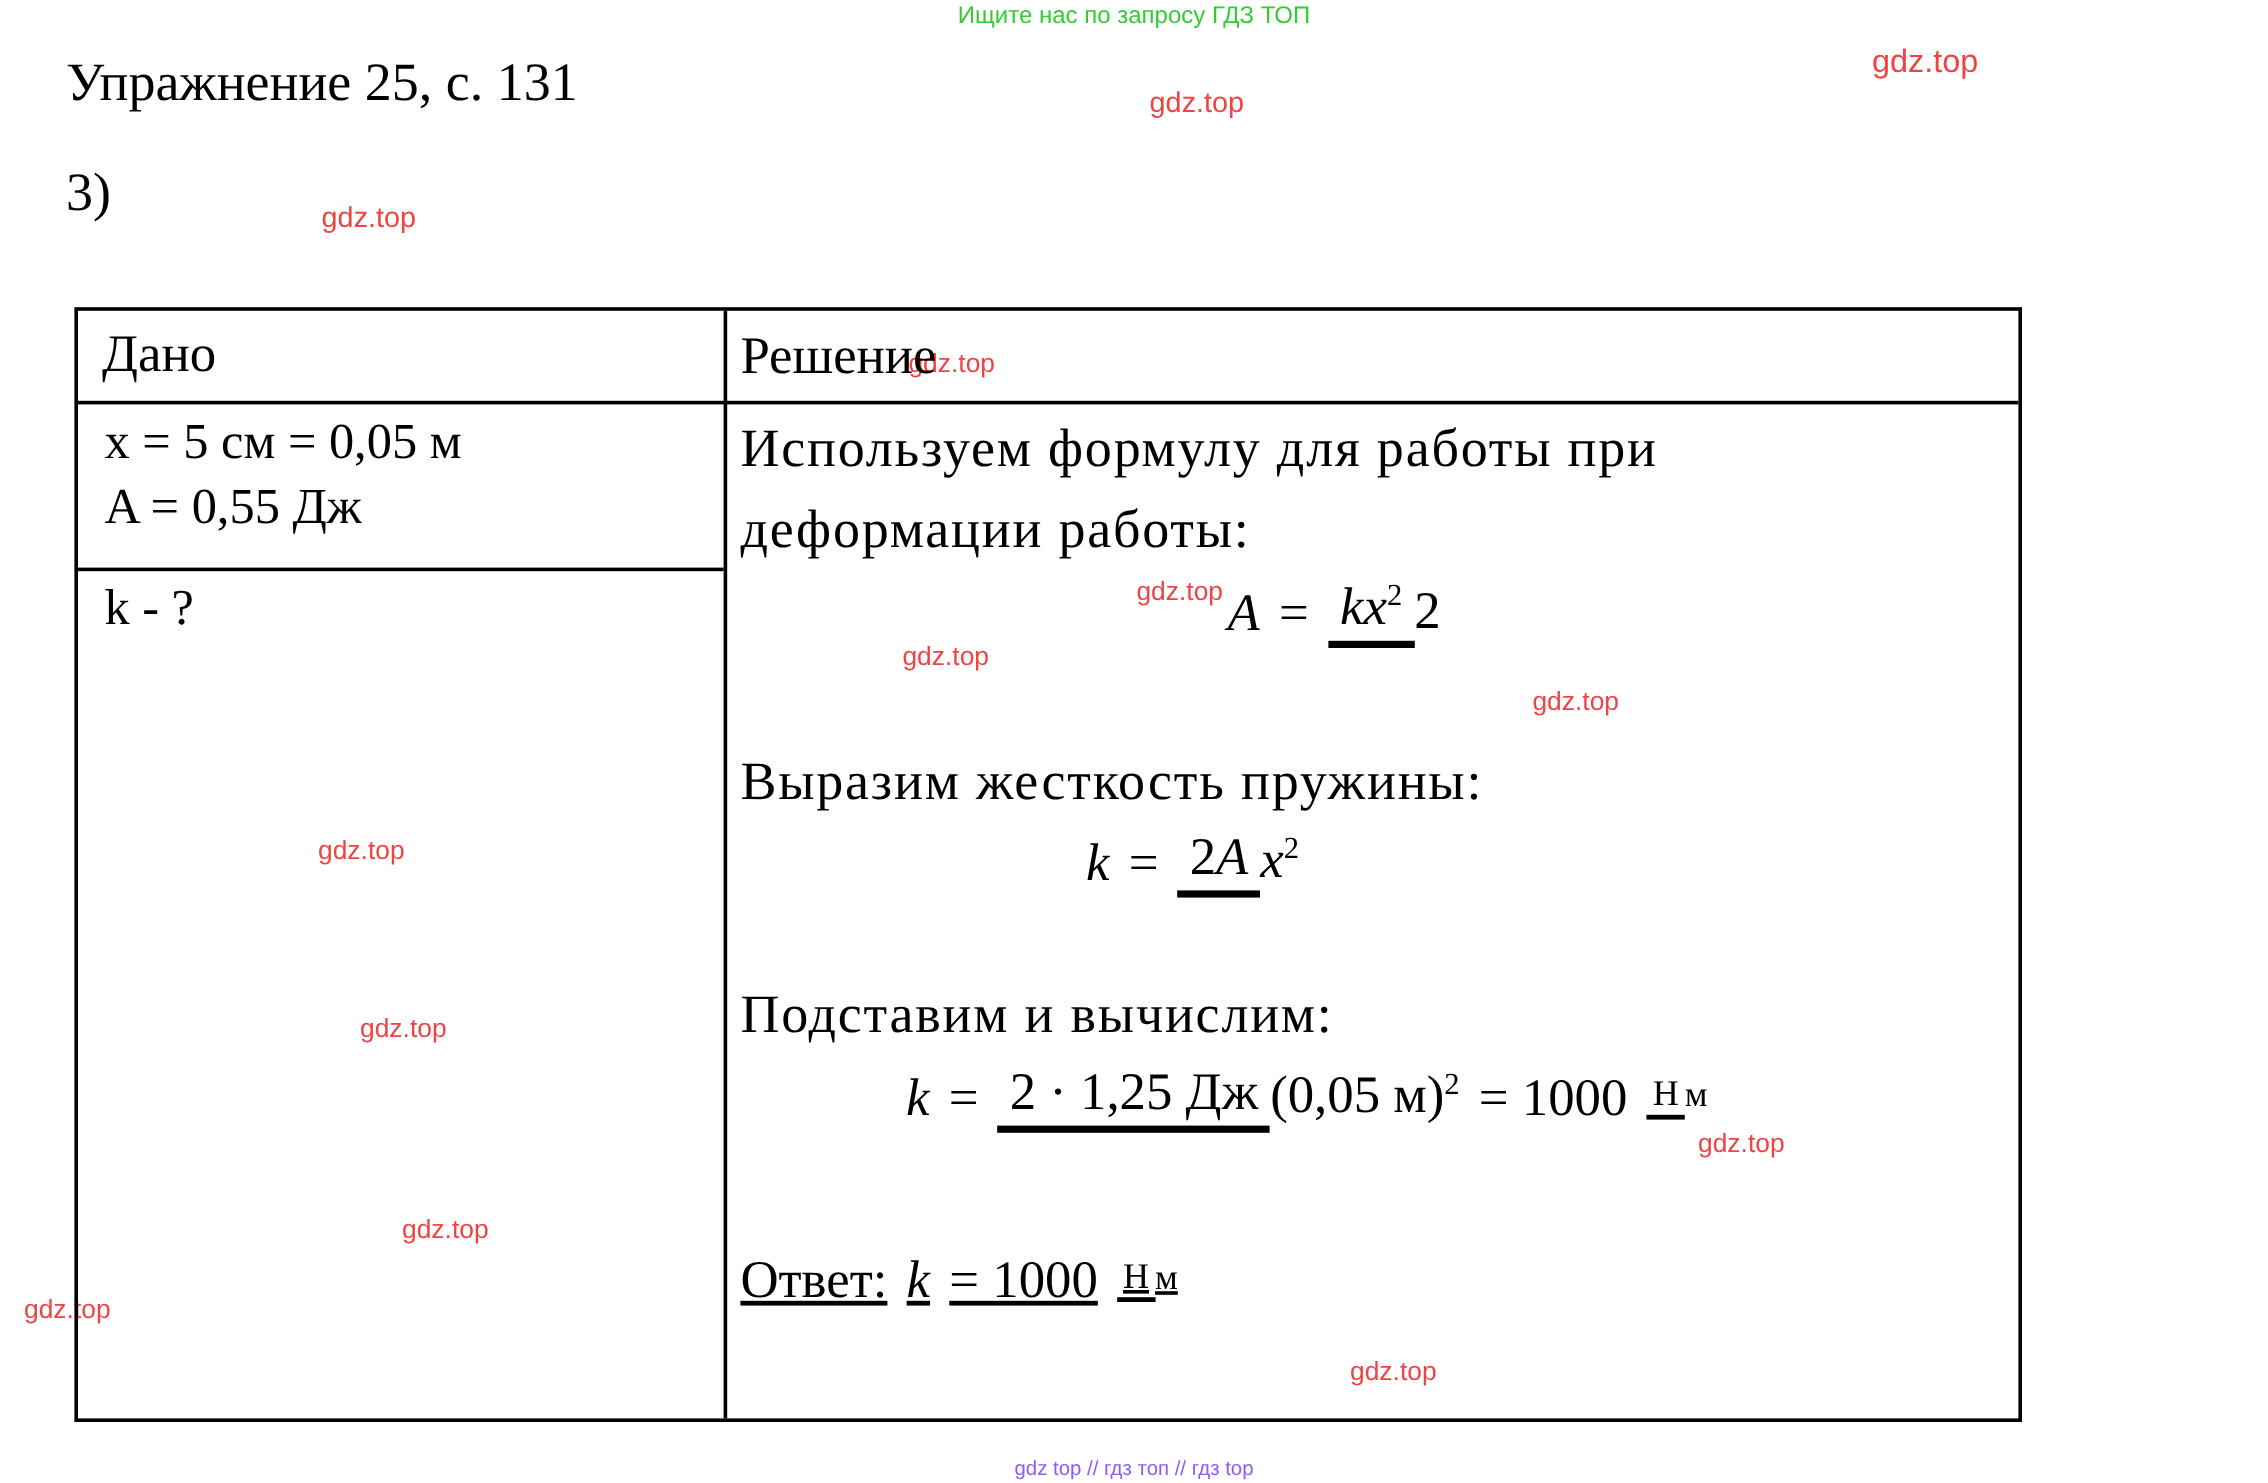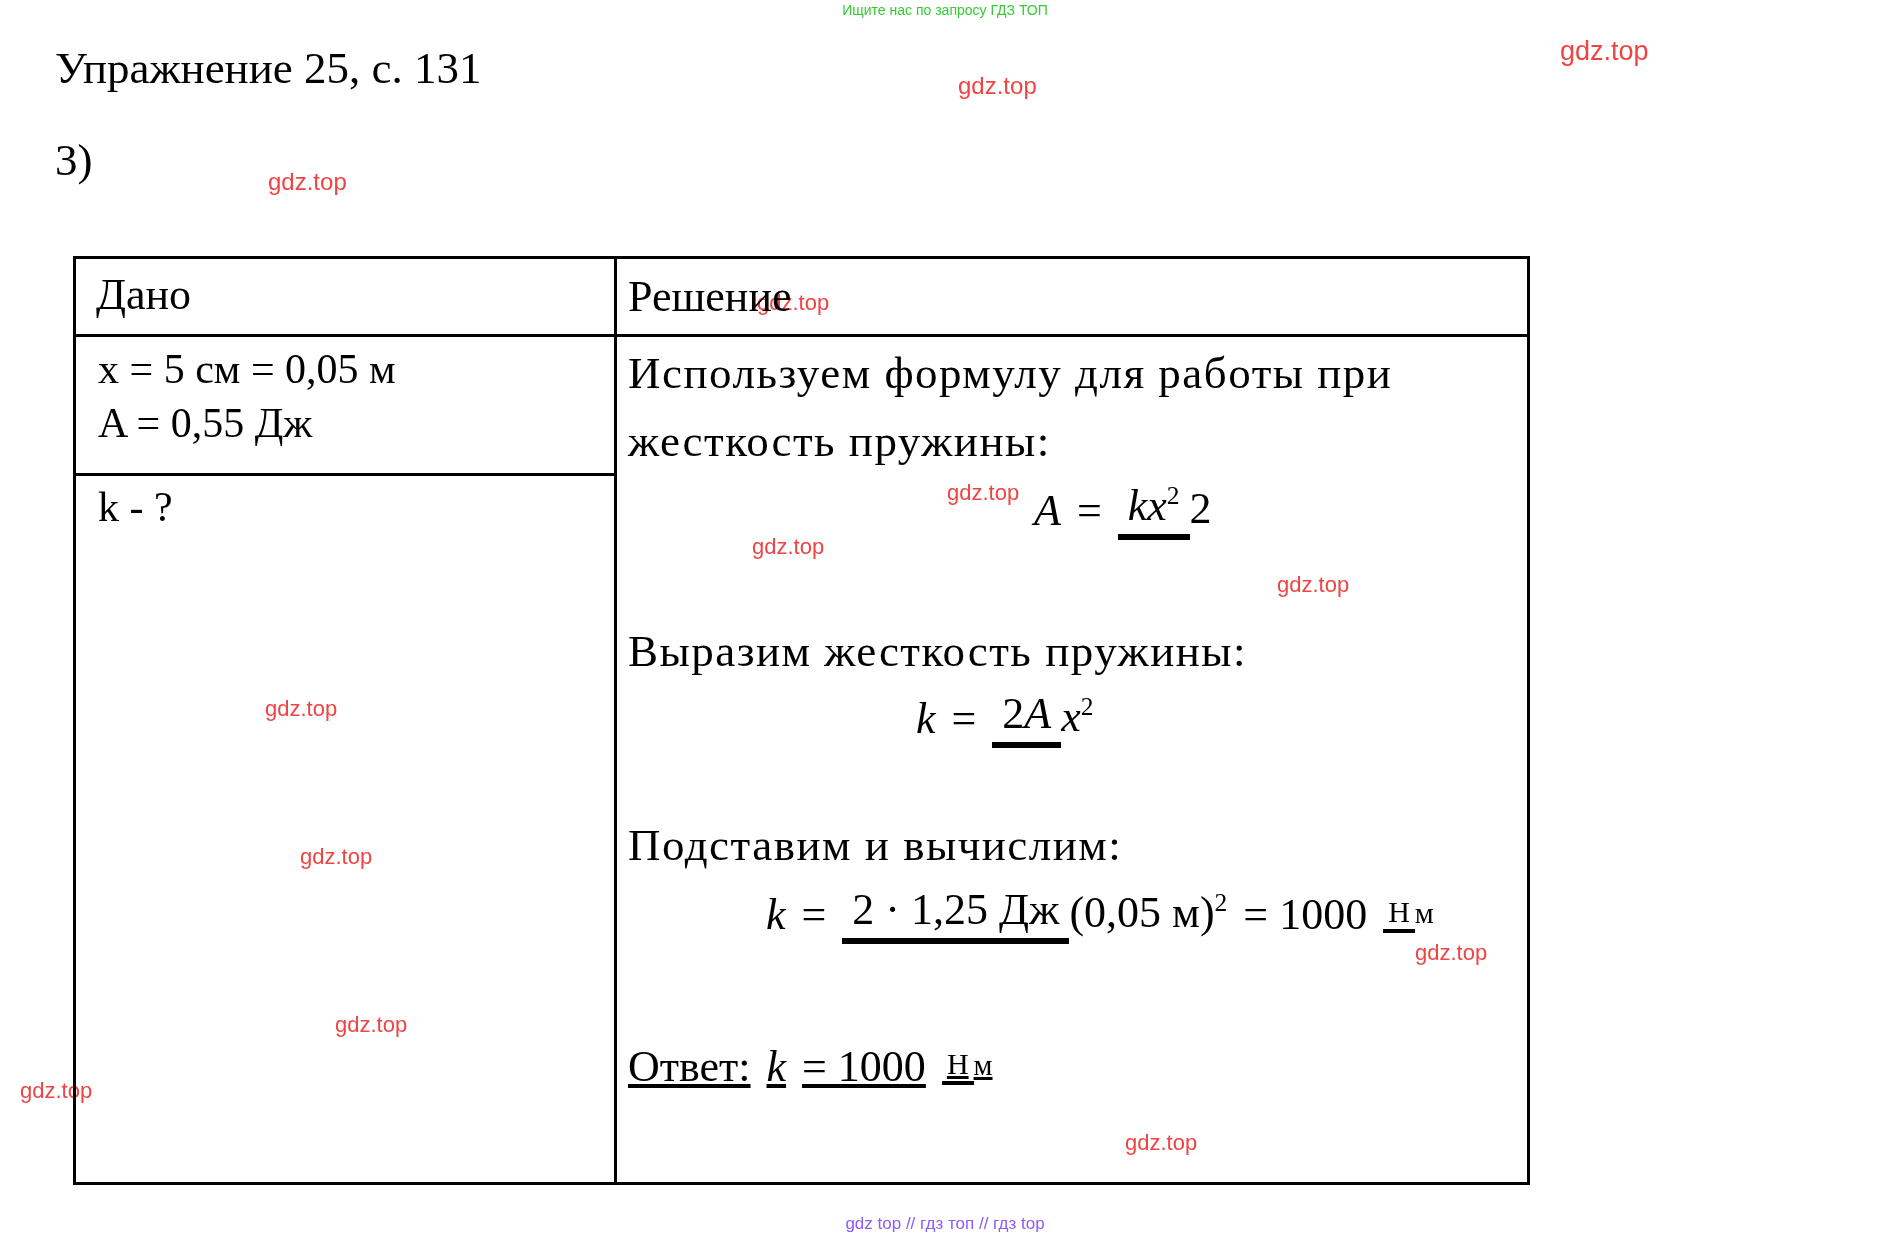--- a/index.html
+++ b/index.html
@@ -3,32 +3,32 @@
 <meta charset="utf-8">
 <style>
   * { margin:0; padding:0; box-sizing:border-box; }
   html,body { background:#ffffff; }
   .canvas {
     position:relative; width:1890px; height:1236px; background:#fff;
     font-family:"Liberation Serif","DejaVu Serif",serif; color:#000; overflow:hidden;
   }
   .promo {
     position:absolute; top:2px; left:0; width:100%; text-align:center;
-    font-size:14px; color:#33cc33; font-family:"Liberation Sans","DejaVu Sans",sans-serif;
+    font-size:20px; color:#33cc33; font-family:"Liberation Sans","DejaVu Sans",sans-serif;
   }
   .wm {
     position:absolute; color:#ef4444; font-size:22px; white-space:nowrap;
     font-family:"Liberation Sans","DejaVu Sans",sans-serif;
   }
   .wm-lg { font-size:27px; }
   .wm-md { font-size:24px; }
   .title { position:absolute; left:55px; top:42px; font-size:45px; white-space:nowrap; }
   .part  { position:absolute; left:55px; top:134px; font-size:45px; }
   .ptable {
-    position:absolute; left:73px; top:256px; width:1457px; height:929px;
+    position:absolute; left:62px; top:256px; width:1623px; height:929px;
     border:3px solid #000;
   }
   .vline  { position:absolute; left:538px; top:0; width:3px; height:100%; background:#000; }
   .hline1 { position:absolute; left:0; top:75px; width:100%; height:3px; background:#000; }
   .hline2 { position:absolute; left:0; top:214px; width:538px; height:3px; background:#000; }
   .t-text { position:absolute; white-space:nowrap; }
   .fs-head { font-size:44px; }
   .fs-given { font-size:42px; }
   .fs-sol  { font-size:45px; letter-spacing:1.5px; }
   .formula {
@@ -77,21 +77,21 @@
     <div class="hline1"></div>
     <div class="hline2"></div>
 
     <span class="t-text fs-head" style="left:20px; top:10px;">Дано</span>
     <span class="t-text fs-given" style="left:22px; top:86px;">x = 5 см = 0,05 м</span>
     <span class="t-text fs-given" style="left:22px; top:140px;">A = 0,55 Дж</span>
     <span class="t-text fs-given" style="left:22px; top:224px;">k - ?</span>
 
     <span class="t-text fs-head" style="left:552px; top:12px;">Решение</span>
     <span class="t-text fs-sol" style="left:552px; top:88px;">Используем формулу для работы при</span>
-    <span class="t-text fs-sol" style="left:552px; top:156px;">жесткость пружины:</span>
+    <span class="t-text fs-sol" style="left:552px; top:156px;">деформации работы:</span>
 
     <div class="formula" style="left:958px; top:222px;">
       <span class="mi">A</span>
       <span>=</span>
       <span class="frac">
         <span class="num"><span class="mi">kx</span><sup>2</sup></span>
         <span class="den">2</span>
       </span>
     </div>
 

